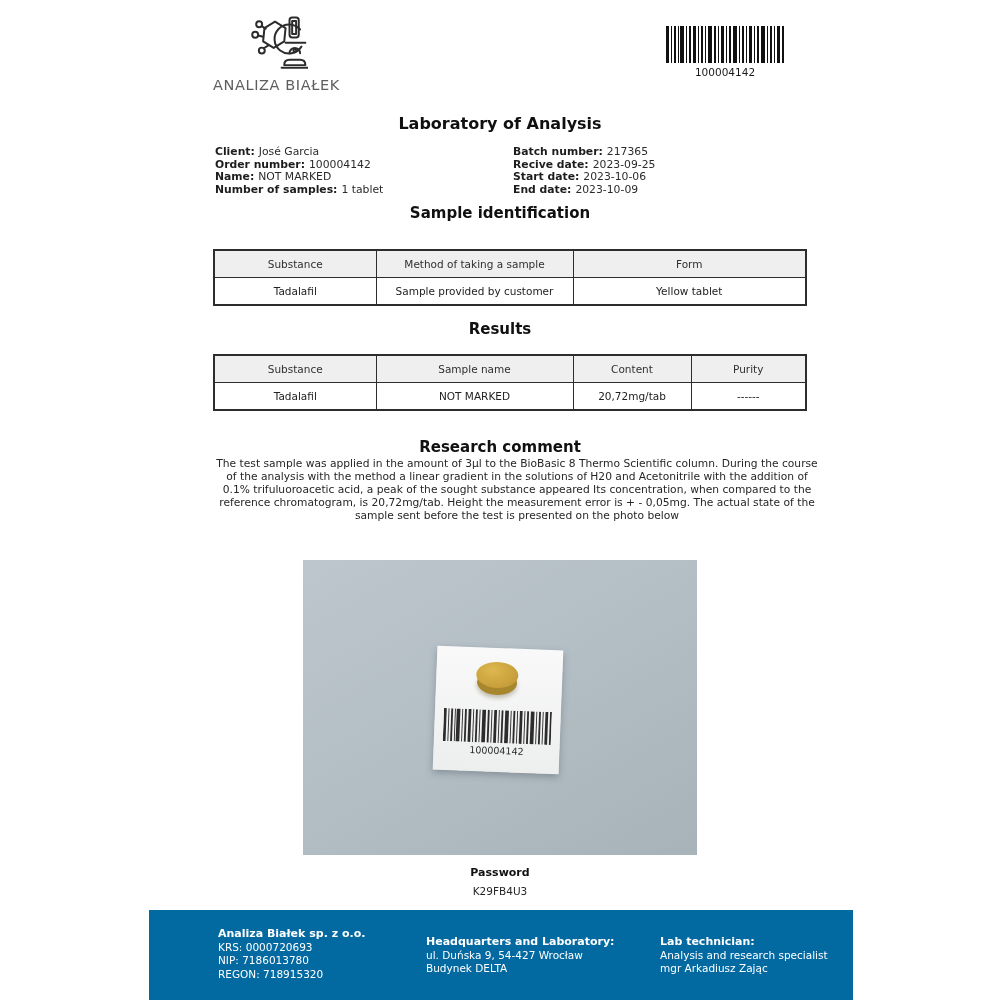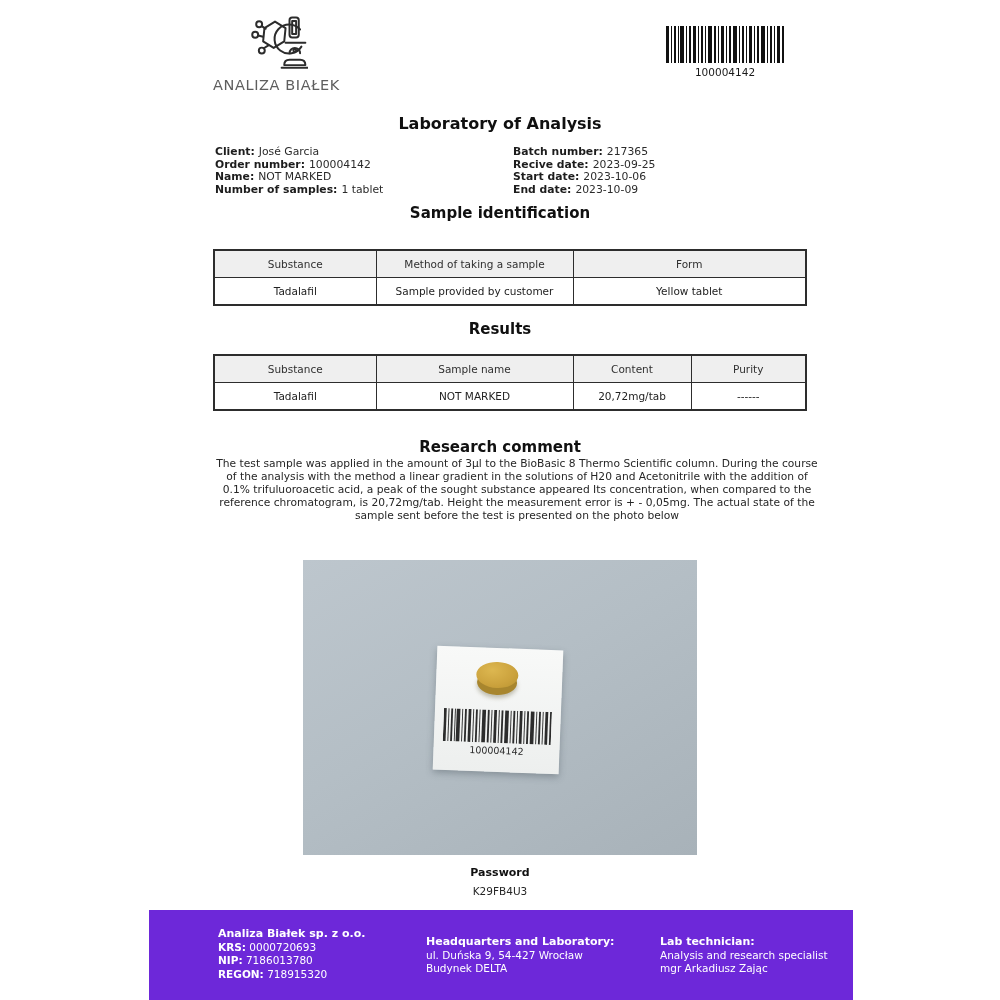--- a/index.html
+++ b/index.html
@@ -63,24 +63,24 @@
   .card-number{position:absolute;left:0;top:97px;width:100%;text-align:center;
                font-size:9.5px;color:#2c2c2c;}
 
   
   .password-label{position:absolute;left:0;top:866px;width:1000px;text-align:center;
                   font-weight:bold;font-size:11px;color:#101010;}
   .password-value{position:absolute;left:0;top:885px;width:1000px;text-align:center;
                   font-size:10.5px;color:#262626;}
 
   
-  .footer{position:absolute;left:149px;top:910px;width:704px;height:90px;background:#6d28d9;}
+  .footer{position:absolute;left:149px;top:910px;width:704px;height:90px;background:#0369a1;}
   .footer .col{position:absolute;color:#ffffff;font-size:10.5px;line-height:13.5px;white-space:nowrap;}
   .footer .col .title{font-weight:bold;font-size:11px;}
-  .footer .lbl{font-weight:bold;margin-top:16px;}
+  .footer .lbl{font-weight:normal;margin-top:16px;}
   .fcol1{left:69px;top:17px;}
   .fcol2{left:277px;top:25px;}
   .fcol3{left:511px;top:25px;}
 </style>
 </head>
 <body>
 
 <svg width="0" height="0" style="position:absolute" aria-hidden="true">
   <defs>
     <g id="bc-bars" fill="#111">

